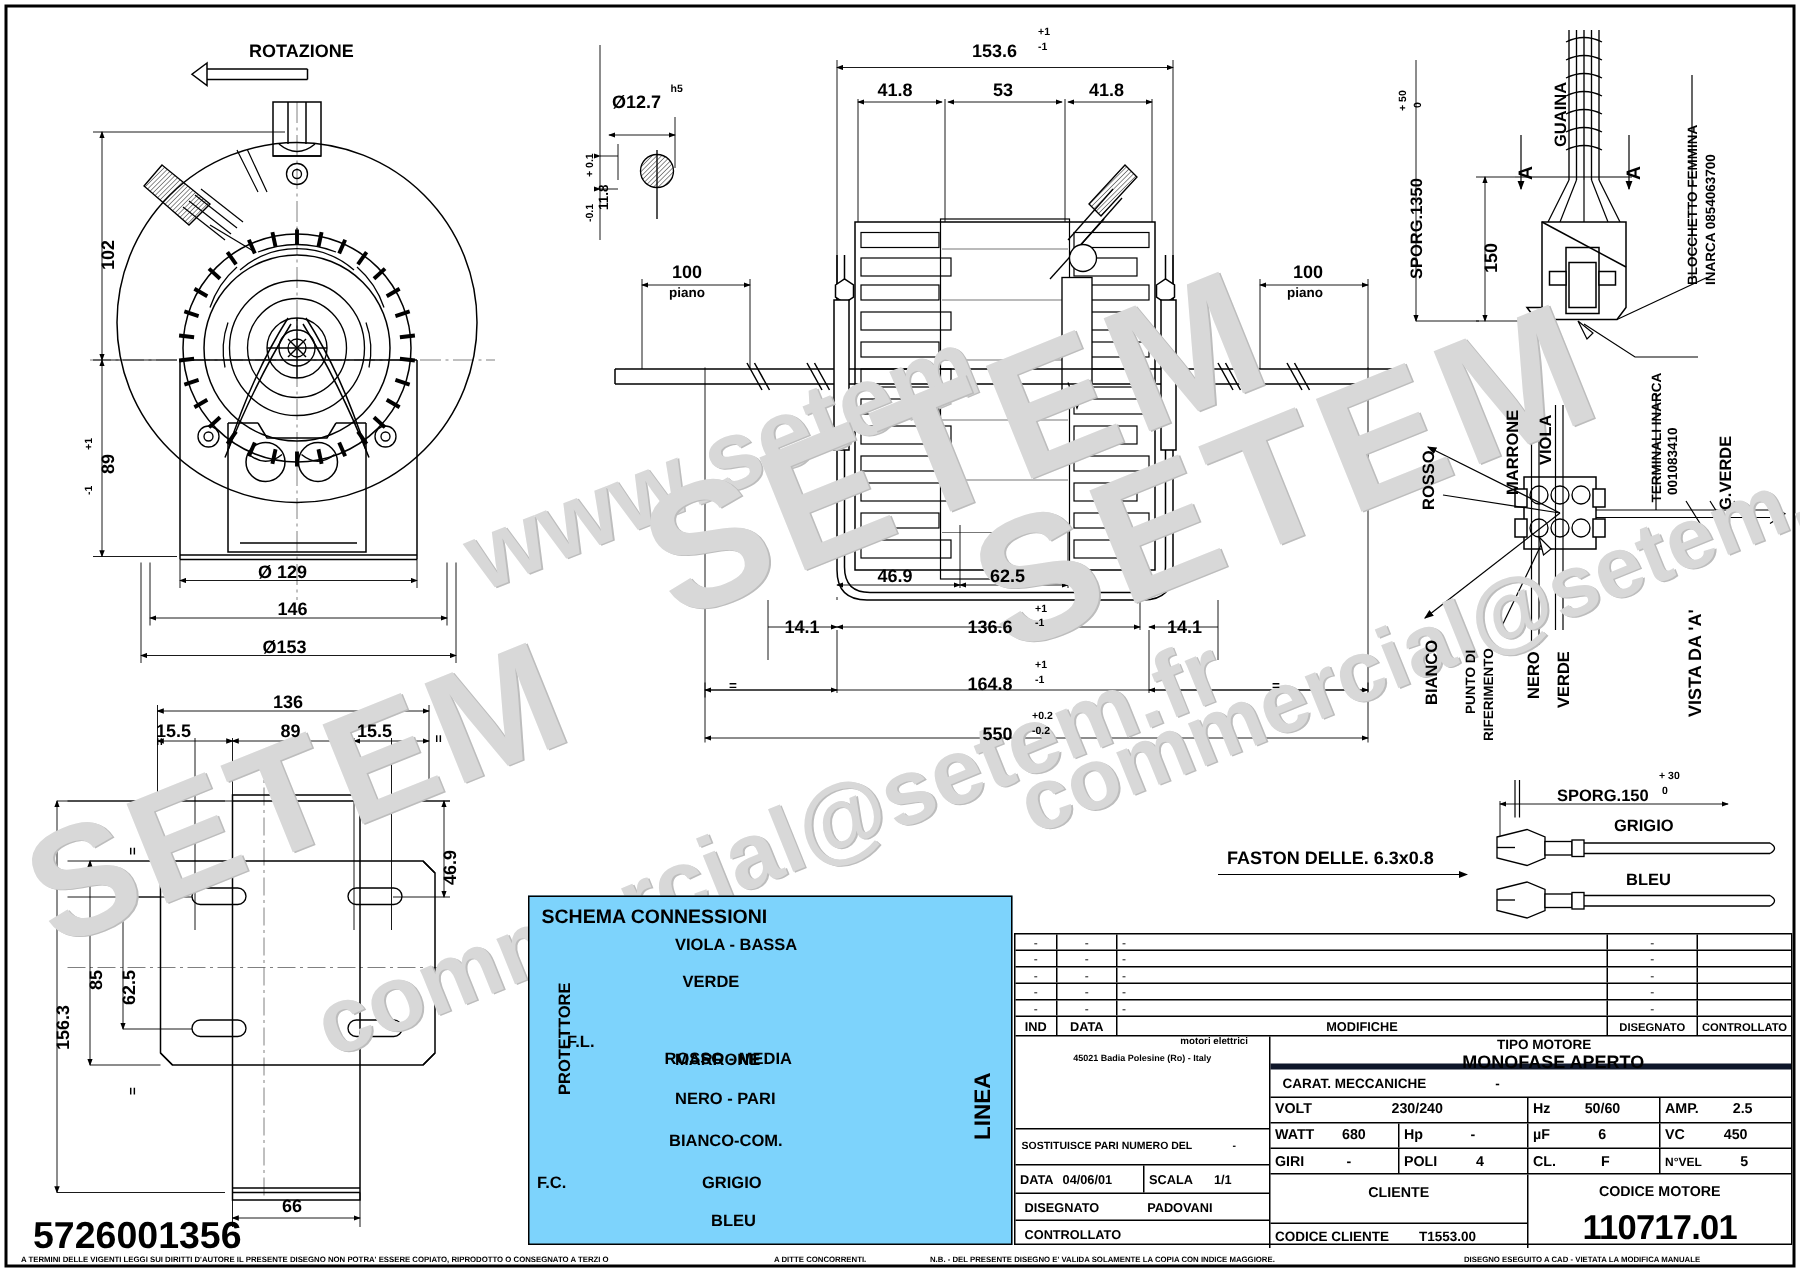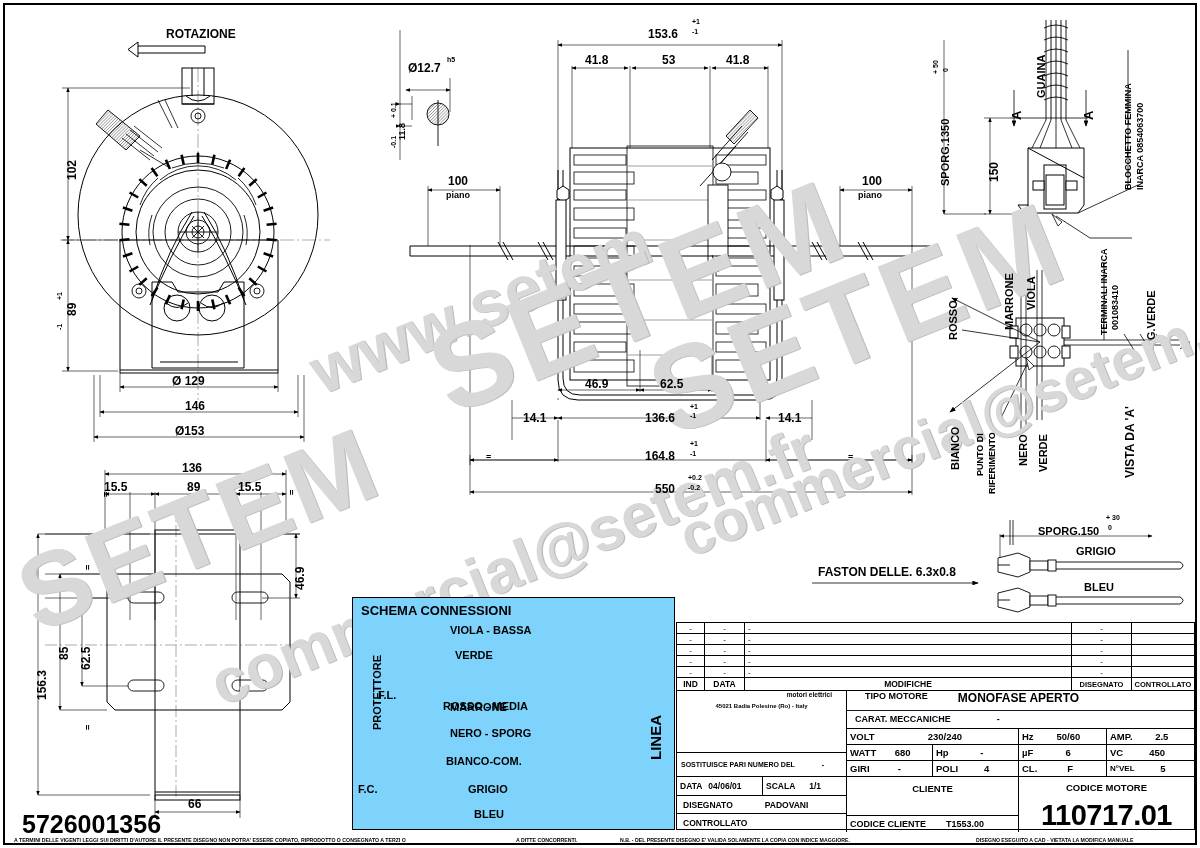--- a/index.html
+++ b/index.html
@@ -68,21 +68,21 @@
     overflow: hidden;
   }
   .tbc:last-child { border-right: none; }
   .ctr { justify-content: center; }
   .rev { height: 11px; font-size: 8px; }
   .revhdr { height: 13px; font-size: 8.5px; font-weight: bold; }
   .logowrap { display: flex; align-items: center; justify-content: center; }
   .logotext { font-size: 30px; font-weight: normal; letter-spacing: -1px; margin-left: 4px; }
   .logosub { font-size: 6.5px; font-weight: bold; align-self: flex-end; margin-right: 14px; margin-top: -3px;}
   .logoaddr { font-size: 6px; font-weight: bold; margin-top: 5px; }
-  .codemotore { font-size: 29px; font-weight: bold; letter-spacing: -0.5px; }
+  .codemotore { font-size: 23px; font-weight: bold; letter-spacing: -0.5px; }
   .footnote { position: absolute; font-size: 5.2px; font-weight: bold; color:#000; white-space: nowrap;}
 
   
   #schema {
     position: absolute;
     left: 352px; top: 597px;
     width: 323px; height: 233px;
     border: 1.6px solid #000;
     background: #7dd3fc;
   }
@@ -828,21 +828,21 @@
   </div>
   <div class="txt lbl rot90" style="left:372px; top:730px;">PROTETTORE</div>
   <div class="txt lbl" style="left:378px; top:690px;">F.L.</div>
   <div class="txt lbl" style="left:358px; top:784px;">F.C.</div>
   <div class="txt b rot90" style="left:648px; top:760px; font-size:15px;">LINEA</div>
 
   <div class="wirelbl" style="left:450px; top:624px;">VIOLA - BASSA</div>
   <div class="wirelbl" style="left:455px; top:649px;">VERDE</div>
   <div class="wirelbl" style="left:443px; top:700px;">ROSSO - MEDIA</div>
   <div class="wirelbl" style="left:450px; top:701px;">MARRONE</div>
-  <div class="wirelbl" style="left:450px; top:727px;">NERO - SPORG</div>
+  <div class="wirelbl" style="left:450px; top:727px;">NERO - PARI</div>
   <div class="wirelbl" style="left:446px; top:755px;">BIANCO-COM.</div>
   <div class="wirelbl" style="left:468px; top:783px;">GRIGIO</div>
   <div class="wirelbl" style="left:474px; top:808px;">BLEU</div>
 
   <div id="titleblock">
 
     <div class="tbrow rev">
       <div class="tbc ctr" style="width:28px">-</div>
       <div class="tbc ctr" style="width:40px">-</div>
       <div class="tbc" style="flex:1">-</div>
@@ -910,21 +910,21 @@
         <div style="height:18px; border-bottom:1px solid #000; display:flex; align-items:center; font-size:8.5px; font-weight:bold; padding-left:6px;">
           <span style="padding-right:32px">DISEGNATO</span>
           <span>PADOVANI</span>
         </div>
         <div style="flex:1; display:flex; align-items:center; font-size:8.5px; font-weight:bold; padding-left:6px;">
           <span>CONTROLLATO</span>
         </div>
       </div>
 
       <div style="flex:1; display:flex; flex-direction:column;">
-        <div style="height:22px; border-bottom:1px solid #0f172a; display:flex; align-items:flex-start; font-weight:bold;">
+        <div style="height:22px; border-bottom:4px solid #0f172a; display:flex; align-items:center; font-weight:bold;flex-direction:column;">
           <span style="font-size:9px; padding-left:18px;">TIPO MOTORE</span>
           <span style="font-size:12px; padding-left:30px;">MONOFASE APERTO</span>
         </div>
         <div style="height:20px; border-bottom:1.4px solid #000; display:flex; align-items:center; font-weight:bold;">
           <span style="font-size:9px; padding-left:8px;">CARAT. MECCANICHE</span>
           <span style="font-size:9px; padding-left:46px;">-</span>
         </div>
 
         <div class="tbrow" style="height:18px; font-size:9.5px; font-weight:bold;">
           <div class="tbc" style="width:172px">

